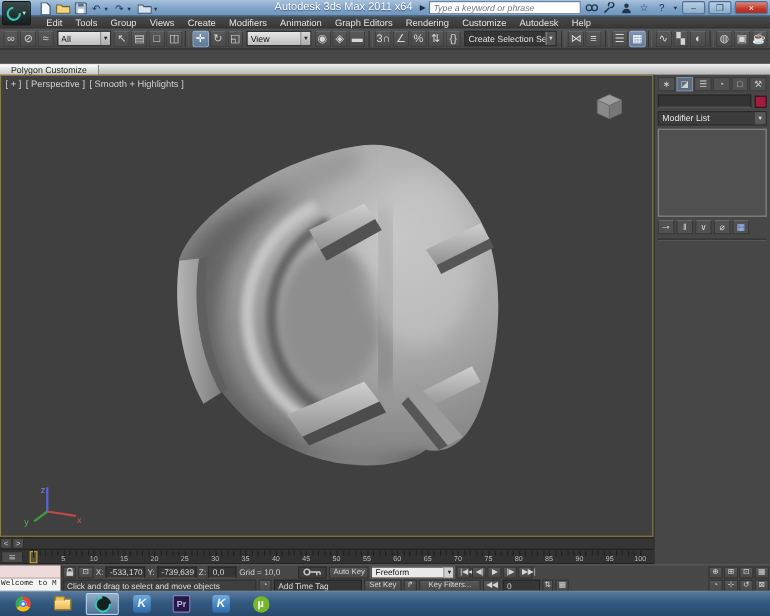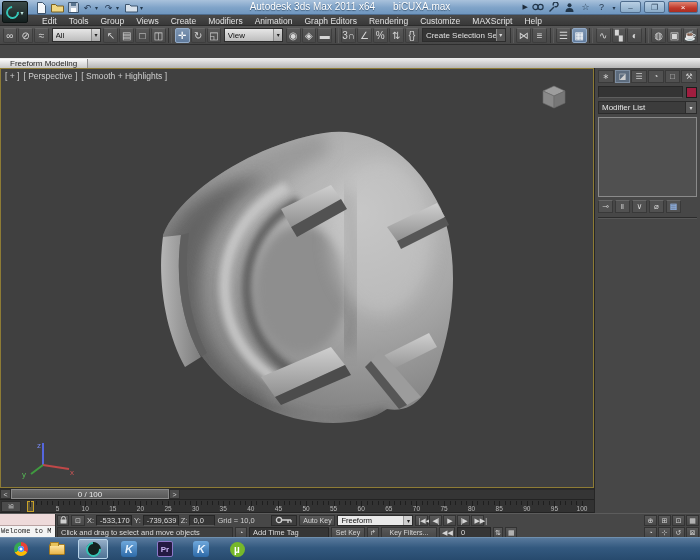--- a/index.html
+++ b/index.html
@@ -153,20 +153,21 @@
 <body>
 
 <div class="screen">
 
   <div class="titlebar">
     <div class="title-center">
       <span>Autodesk 3ds Max  2011 x64</span><span>biCUXA.max</span>
     </div>
     <div class="tb-right">
       <span class="search-toggle">▶</span>
+      <input class="search-box" placeholder="Type a keyword or phrase" style="">
       <span class="tbicon">
         <svg width="12" height="10" viewBox="0 0 12 10">
             <circle cx="3.5" cy="5" r="2.6" fill="none" stroke="#22364a" stroke-width="1.2"></circle>
             <circle cx="8.5" cy="5" r="2.6" fill="none" stroke="#22364a" stroke-width="1.2"></circle>
           </svg>
       </span>
       <span class="tbicon">
         <svg width="11" height="11" viewBox="0 0 11 11">
             <path d="M1.5 9.5 L6 5 M6.5 4.5 a2.4 2.4 0 1 0 -1 -1" fill="none" stroke="#22364a" stroke-width="1.4"></path>
           </svg>
@@ -225,21 +226,21 @@
       <div class="menu-item">Edit</div>
       <div class="menu-item">Tools</div>
       <div class="menu-item">Group</div>
       <div class="menu-item">Views</div>
       <div class="menu-item">Create</div>
       <div class="menu-item">Modifiers</div>
       <div class="menu-item">Animation</div>
       <div class="menu-item">Graph Editors</div>
       <div class="menu-item">Rendering</div>
       <div class="menu-item">Customize</div>
-      <div class="menu-item">MAXScript</div>
+      <div class="menu-item">Autodesk</div>
       <div class="menu-item">Help</div>
     </div>
 
   <div class="toolbar" id="toolbar">
       <div class="tb-btn">∞</div>
       <div class="tb-btn">⊘</div>
       <div class="tb-btn">≈</div>
       <div class="tb-combo" style="width: 50px;">
         <span class="tb-combo-label">All</span>
         <span class="tb-combo-arrow">▾</span>
@@ -279,21 +280,21 @@
       <div class="tb-btn">∿</div>
       <div class="tb-btn">▚</div>
       <div class="tb-btn">◐</div>
       <div class="tb-sep"></div>
       <div class="tb-btn">◍</div>
       <div class="tb-btn">▣</div>
       <div class="tb-btn">☕</div>
     </div>
 
   <div class="ribbon-strip">
-    <span class="panel-tab">Freeform Modeling</span>
+    <span class="panel-tab">Polygon Customize</span>
   </div>
 
   <div class="main">
     <div class="left-col">
       <div class="viewport">
         <div class="vp-label">
           <span>[ + ]</span>
           <span>[ Perspective ]</span>
           <span>[ Smooth + Highlights ]</span>
         </div>
@@ -362,21 +363,20 @@
           <line x1="36" y1="26" x2="62" y2="30" stroke="#c04848" stroke-width="2"></line>
           <line x1="36" y1="26" x2="24" y2="35" stroke="#3f9a3f" stroke-width="2"></line>
           <text x="30" y="9" fill="#7788ee" font-size="8">z</text>
           <text x="63" y="36" fill="#d05555" font-size="8">x</text>
           <text x="15" y="38" fill="#55bb55" font-size="8">y</text>
         </svg>
       </div>
 
       <div class="timeslider">
         <div class="ts-arrow">&lt;</div>
-        <div class="ts-handle">0 / 100</div>
         <div class="ts-arrow">&gt;</div>
         <div class="ts-track"></div>
       </div>
 
       <div class="ruler">
         <div class="mini-curve-btn">≌</div>
         <div class="ruler-scale" id="ruler-scale">
           <div class="frame-marker"></div>
         <div class="tick major" style="left: 4px;"></div>
             <div class="tick" style="left: 9.52px;"></div>

